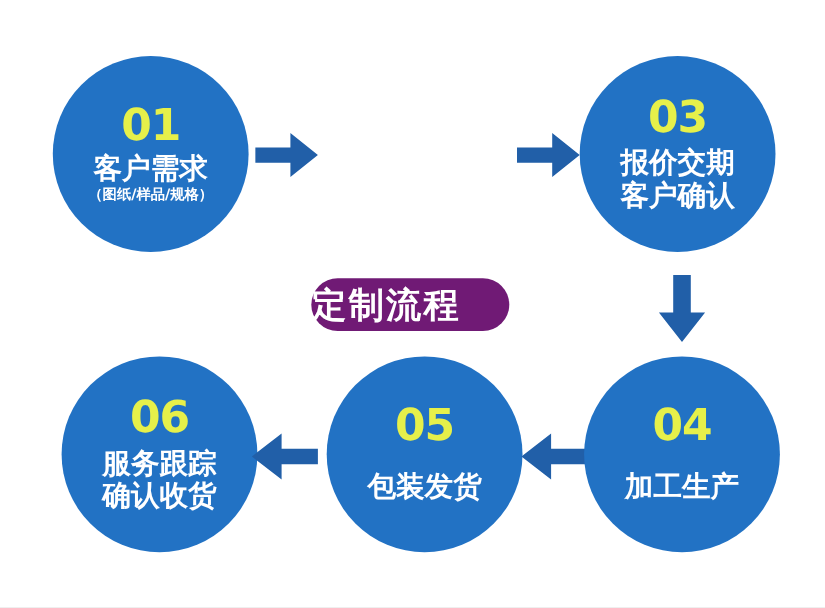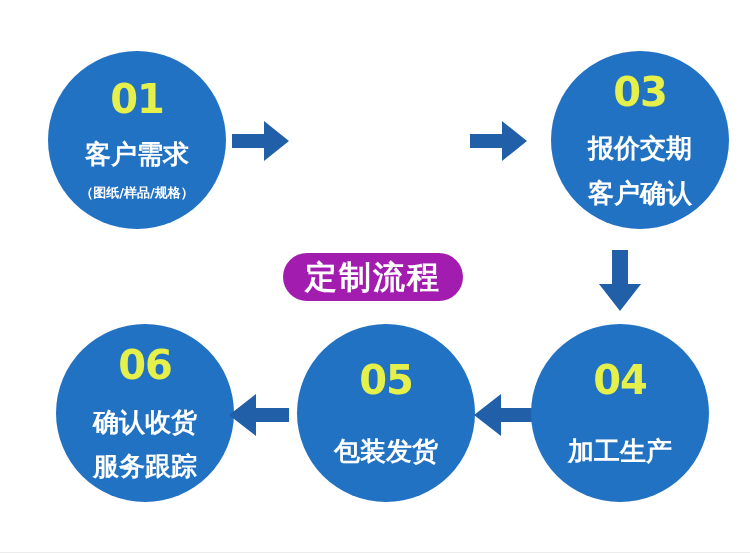--- a/index.html
+++ b/index.html
@@ -36,21 +36,20 @@
     position: absolute;
     border-radius: 50%;
     background: #2272c4;
     display: flex;
     flex-direction: column;
     align-items: center;
     justify-content: center;
     box-sizing: border-box;
     text-align: center;
     line-height: 1;
-    gap: 15px;
   }
 
   .node-number {
     color: #e6f04a;
     font-weight: bold;
     font-size: 40px;
     letter-spacing: -1px;
     line-height: 1;
     font-family: "DejaVu Sans", "Liberation Sans", sans-serif;
   }
@@ -81,25 +80,24 @@
 
   
   .arrow {
     position: absolute;
   }
   .arrow svg { display: block; }
 
   
   #center-badge {
     position: absolute;
-    background: #a21caf;
+    background: #701a75;
     border-radius: 24px;
     display: flex;
     align-items: center;
-    justify-content: center;
   }
   #center-badge .badge-text {
     color: #ffffff;
     font-weight: bold;
     font-size: 32px;
     letter-spacing: 2px;
     line-height: 1;
     white-space: nowrap;
   }
 </style>
@@ -120,40 +118,40 @@
     </svg>
   </div>
 
 
   <div class="arrow" id="arrow-02-03" style="left:470px; top:118px;">
     <svg width="58" height="46" viewBox="0 0 58 46">
       <polygon points="0,16 32,16 32,3 57,23 32,43 32,30 0,30" fill="#215fa8"></polygon>
     </svg>
   </div>
 
-  <div class="node" id="node-03" style="left:551px; top:51px; width:178px; height:178px;">
+  <div class="node" id="node-03" style="left:527px; top:51px; width:178px; height:178px;">
     <div class="node-number">03</div>
     <div class="node-line lg">报价交期</div>
     <div class="node-line lg">客户确认</div>
   </div>
 
   <div id="center-badge" style="left:283px; top:253px; width:180px; height:48px;">
     <span class="badge-text">定制流程</span>
   </div>
 
   <div class="arrow" id="arrow-03-04" style="left:596px; top:250px;">
     <svg width="48" height="62" viewBox="0 0 48 62">
       <polygon points="16,0 32,0 32,34 45,34 24,61 3,34 16,34" fill="#215fa8"></polygon>
     </svg>
   </div>
 
   <div class="node" id="node-06" style="left:56px; top:324px; width:178px; height:178px;">
     <div class="node-number">06</div>
+    <div class="node-line lg">服务跟踪</div>
     <div class="node-line lg">确认收货</div>
-    <div class="node-line lg">服务跟踪</div>
   </div>
 
   <div class="arrow" id="arrow-05-06" style="left:228px; top:391px;">
     <svg width="62" height="48" viewBox="0 0 62 48">
       <polygon points="61,17 28,17 28,3 1,24 28,45 28,31 61,31" fill="#215fa8"></polygon>
     </svg>
   </div>
 
   <div class="node" id="node-05" style="left:297px; top:324px; width:178px; height:178px;">
     <div class="node-number">05</div>

